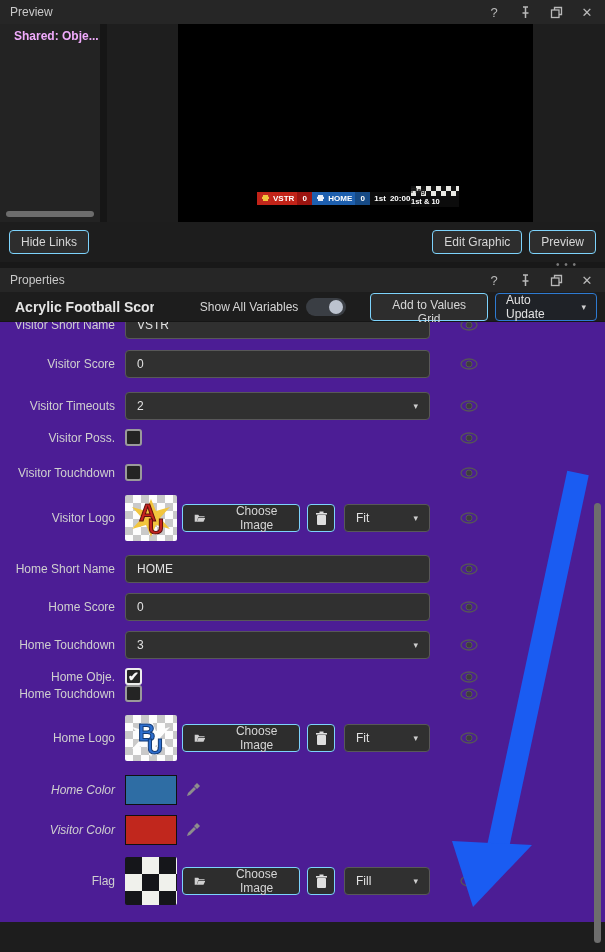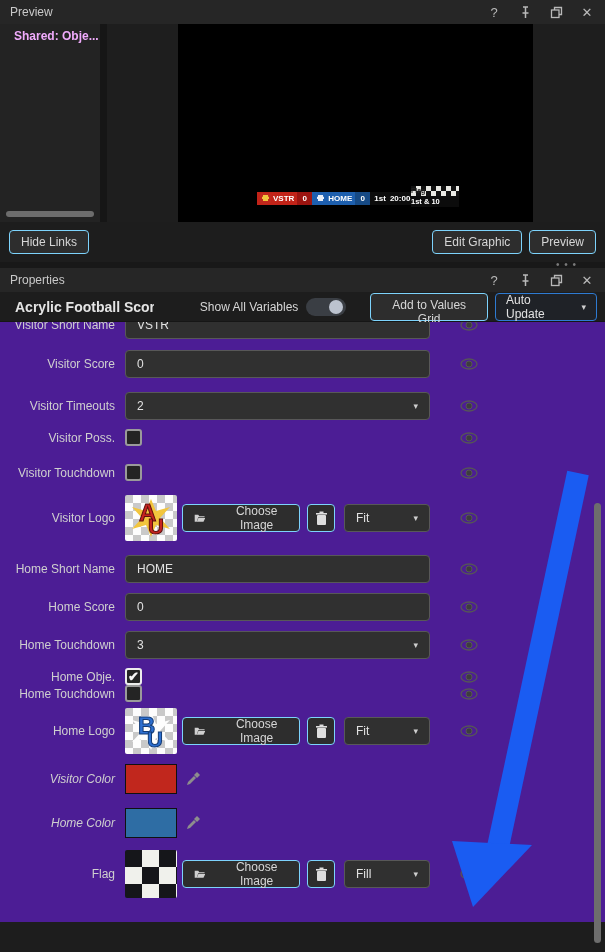--- a/index.html
+++ b/index.html
@@ -373,21 +373,21 @@
     <div class="row" style="">
       <span class="lbl">Home Touchdown</span>
       <div class="ctl">
           <span class="cb" data-checked="false"></span>
         </div>
       <svg class="eye">
           <use href="#i-eye"></use>
         </svg>
     </div>
 
-    <div class="row" style="margin-top:6px">
+    <div class="row" style="margin-top:13px">
       <span class="lbl">Home Logo</span>
       <div class="ctl">
         <div class="thumb">
           <svg viewBox="0 0 46 42">
             <polygon points="23,2 28,14 42,10 32,21 42,32 28,28 23,40 18,28 4,32 14,21 4,10 18,14" fill="#fdfdfd"></polygon>
             <text x="10" y="24" font-size="24" font-weight="bold" fill="#2d6fd0" stroke="#123a75" stroke-width="1">B</text>
             <text x="19" y="37" font-size="22" font-weight="bold" fill="#2d6fd0" stroke="#123a75" stroke-width="1">U</text>
           </svg>
         </div>
         <button class="btn imgbtn">
@@ -404,40 +404,40 @@
         <div class="txt dd small modedd">
           <span>Fit</span>
           <span class="caret">▾</span>
         </div>
       </div>
       <svg class="eye">
           <use href="#i-eye"></use>
         </svg>
     </div>
 
+    <div class="row" style="margin-top:14px">
+      <span class="lbl it">Home Color</span>
+      <div class="ctl">
+        <div class="swatch" style="background-color: rgb(46, 109, 164);"></div>
+        <svg class="dropper">
+            <use href="#i-dropper"></use>
+          </svg>
+      </div>
+    </div>
+
     <div class="row" style="margin-top:10px">
       <span class="lbl it">Visitor Color</span>
       <div class="ctl">
         <div class="swatch" style="background-color: rgb(193, 39, 29);"></div>
         <svg class="dropper">
             <use href="#i-dropper"></use>
           </svg>
       </div>
     </div>
 
-    <div class="row" style="margin-top:14px">
-      <span class="lbl it">Home Color</span>
-      <div class="ctl">
-        <div class="swatch" style="background-color: rgb(46, 109, 164);"></div>
-        <svg class="dropper">
-            <use href="#i-dropper"></use>
-          </svg>
-      </div>
-    </div>
-
     <div class="row" style="margin-top:12px">
       <span class="lbl">Flag</span>
       <div class="ctl">
         <div class="thumb flagimg"></div>
         <button class="btn imgbtn">
           <svg>
               <use href="#i-folder"></use>
             </svg>
           <span>Choose Image</span>
         </button>

